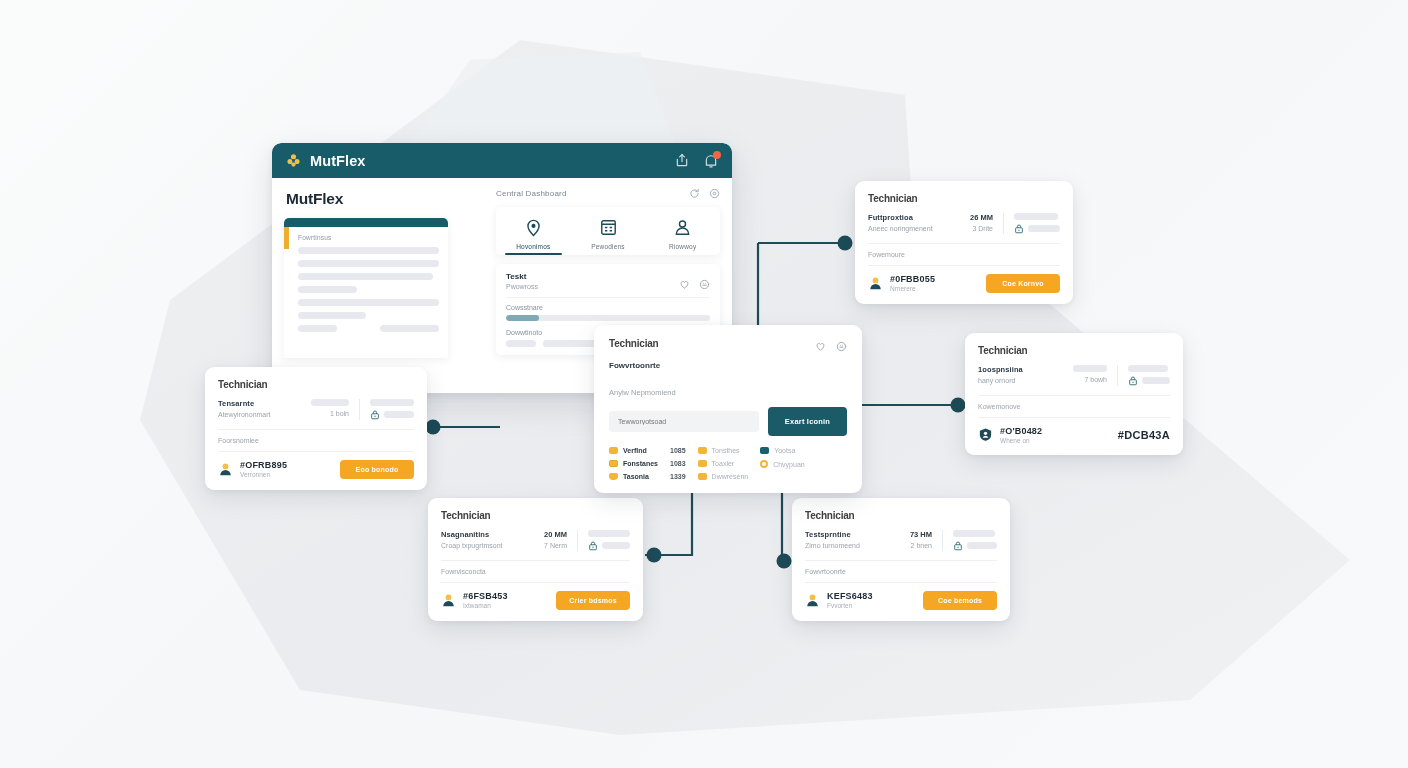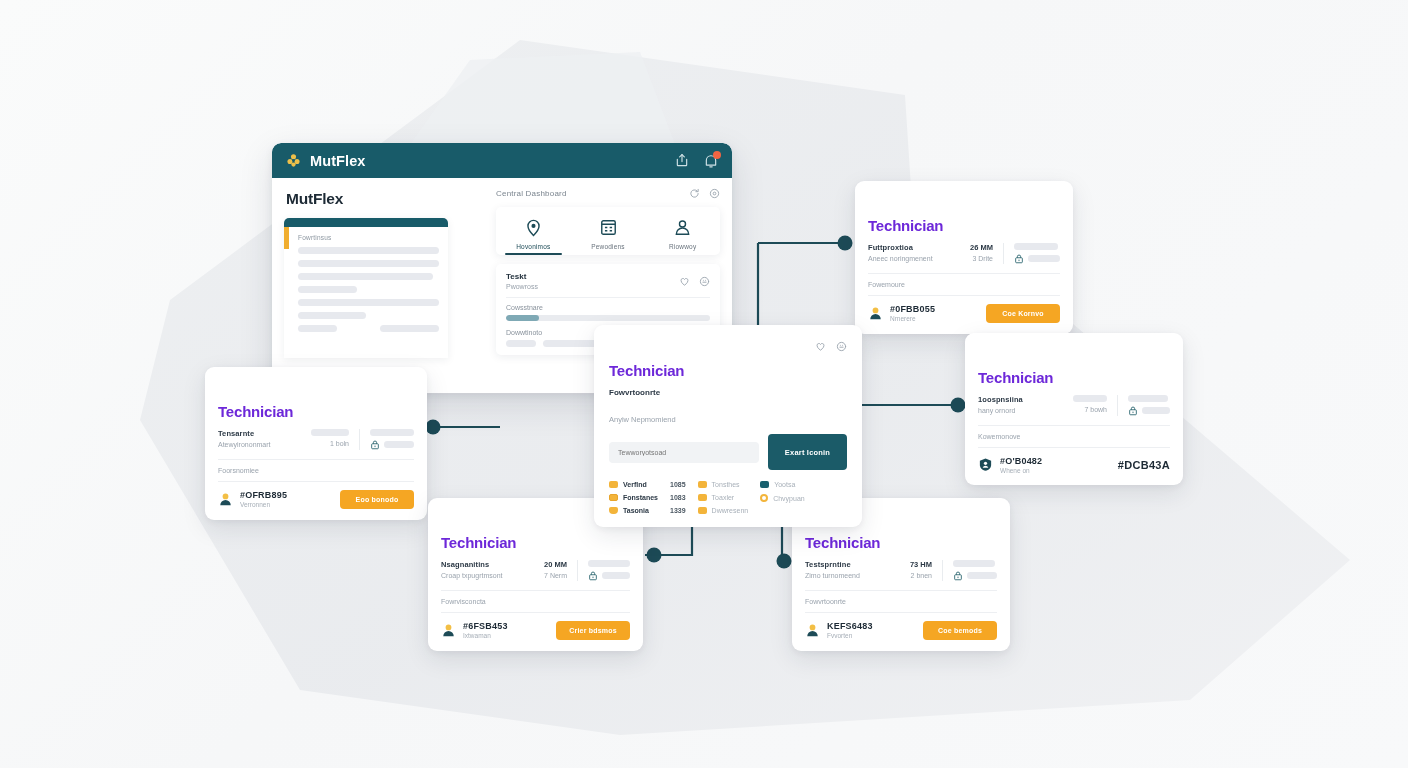--- a/index.html
+++ b/index.html
@@ -83,35 +83,35 @@
   .tab { flex:1; text-align:center; padding-bottom:5px; position:relative; }
   .tab .tab-ico { height:23px; display:flex; align-items:center; justify-content:center; color:#1d4b57; }
   .tab .tab-lbl { font-size:6.5px; color:#69737d; margin-top:4px; letter-spacing:.2px; }
   .tab.active .tab-lbl { color:#1d4b57; }
   .tab.active::after {
     content:""; position:absolute; left:12%; right:12%; bottom:0; height:2px;
     background:#1d4b57; border-radius:2px;
   }
 
   .panel-card { background:#fff; border-radius:5px; box-shadow:0 2px 9px rgba(28,42,58,.08); padding:8px 10px; }
-  .pc-head { display:flex; align-items:center; }
+  .pc-head { display:flex; align-items:flex-end; }
   .pc-title { font-size:8px; font-weight:700; color:#22303c; }
   .pc-sub { font-size:7px; color:#98a1ab; margin-top:2px; }
   .pc-acts { margin-left:auto; display:flex; gap:9px; }
   .pc-rule { height:1px; background:#eef0f3; margin:7px 0 6px; }
   .pc-label { font-size:7px; color:#8a939d; margin-bottom:4px; }
   .pc-bar { height:6px; border-radius:3px; background:#e9ebef; position:relative; overflow:hidden; margin-bottom:8px; }
   .pc-bar > i { position:absolute; left:0; top:0; bottom:0; width:16%; border-radius:3px; background:#7fa9b5; display:block; }
   .pc-chips { display:flex; gap:7px; }
   .pc-chips .sk { margin:0; }
 
   
   .tcard { padding:12px 13px 11px; }
   .tc-head { display:flex; align-items:flex-start; margin-bottom:9px; }
-  .tc-title { font-size:15px; font-weight:700; color:#6d28d9; letter-spacing:-.2px;margin-top:24px; }
+  .tc-title { font-size:10px; font-weight:700; color:#404040; letter-spacing:-.2px; }
   .tc-head-acts { margin-left:auto; display:flex; gap:10px; padding-top:3px; }
 
   .tc-stats { display:flex; align-items:flex-start; gap:10px; }
   .tc-stat-text { flex:1 1 auto; min-width:0; }
   .tc-lbl { font-size:7.5px; font-weight:700; color:#2b3845; letter-spacing:.1px; }
   .tc-sub { font-size:7px; color:#9aa3ad; margin-top:2.5px; }
   .tc-num { text-align:right; flex:0 0 auto; }
   .tc-num-a { font-size:7.5px; font-weight:700; color:#2b3845; }
   .tc-num-b { font-size:7px; color:#9aa3ad; margin-top:2.5px; }
   .tc-vsep { width:1px; align-self:stretch; background:#e9ecef; flex:0 0 auto; }
@@ -145,21 +145,21 @@
   
   #card-center { left:594px; top:325px; width:268px; padding:13px 15px 13px; }
   .hero-sub-strong { font-size:8px; font-weight:700; color:#2b3845; }
   .hero-sub { font-size:7.5px; color:#9aa3ad; margin-top:18px; margin-bottom:10px; }
   .hero-row { display:flex; gap:9px; align-items:center; margin-bottom:11px; }
   .hero-input {
     flex:1 1 auto; height:21px; border-radius:4px; background:#f1f3f5;
     border:none; font-family:inherit; font-size:7px; color:#a9b1ba; padding:0 9px;
   }
   .hero-btn {
-    flex:0 0 auto; height:36px; min-width:79px; background:#1b5b68; color:#fff;
+    flex:0 0 auto; height:29px; min-width:79px; background:#1b5b68; color:#fff;
     border:none; border-radius:4px; font-size:7.5px; font-weight:600;
     cursor:pointer; letter-spacing:.2px;
   }
   .legend { display:flex; gap:12px; }
   .legend-col { display:flex; flex-direction:column; gap:6px; }
   .legend-col.c1 { flex:0 0 auto; }
   .legend-col.c2 { flex:0 0 auto; }
   .legend-col.c3 { flex:0 0 auto; }
   .lg-item { display:flex; align-items:center; gap:5px; }
   .swatch { width:9px; height:7px; border-radius:2px; flex:0 0 auto; display:block; }

